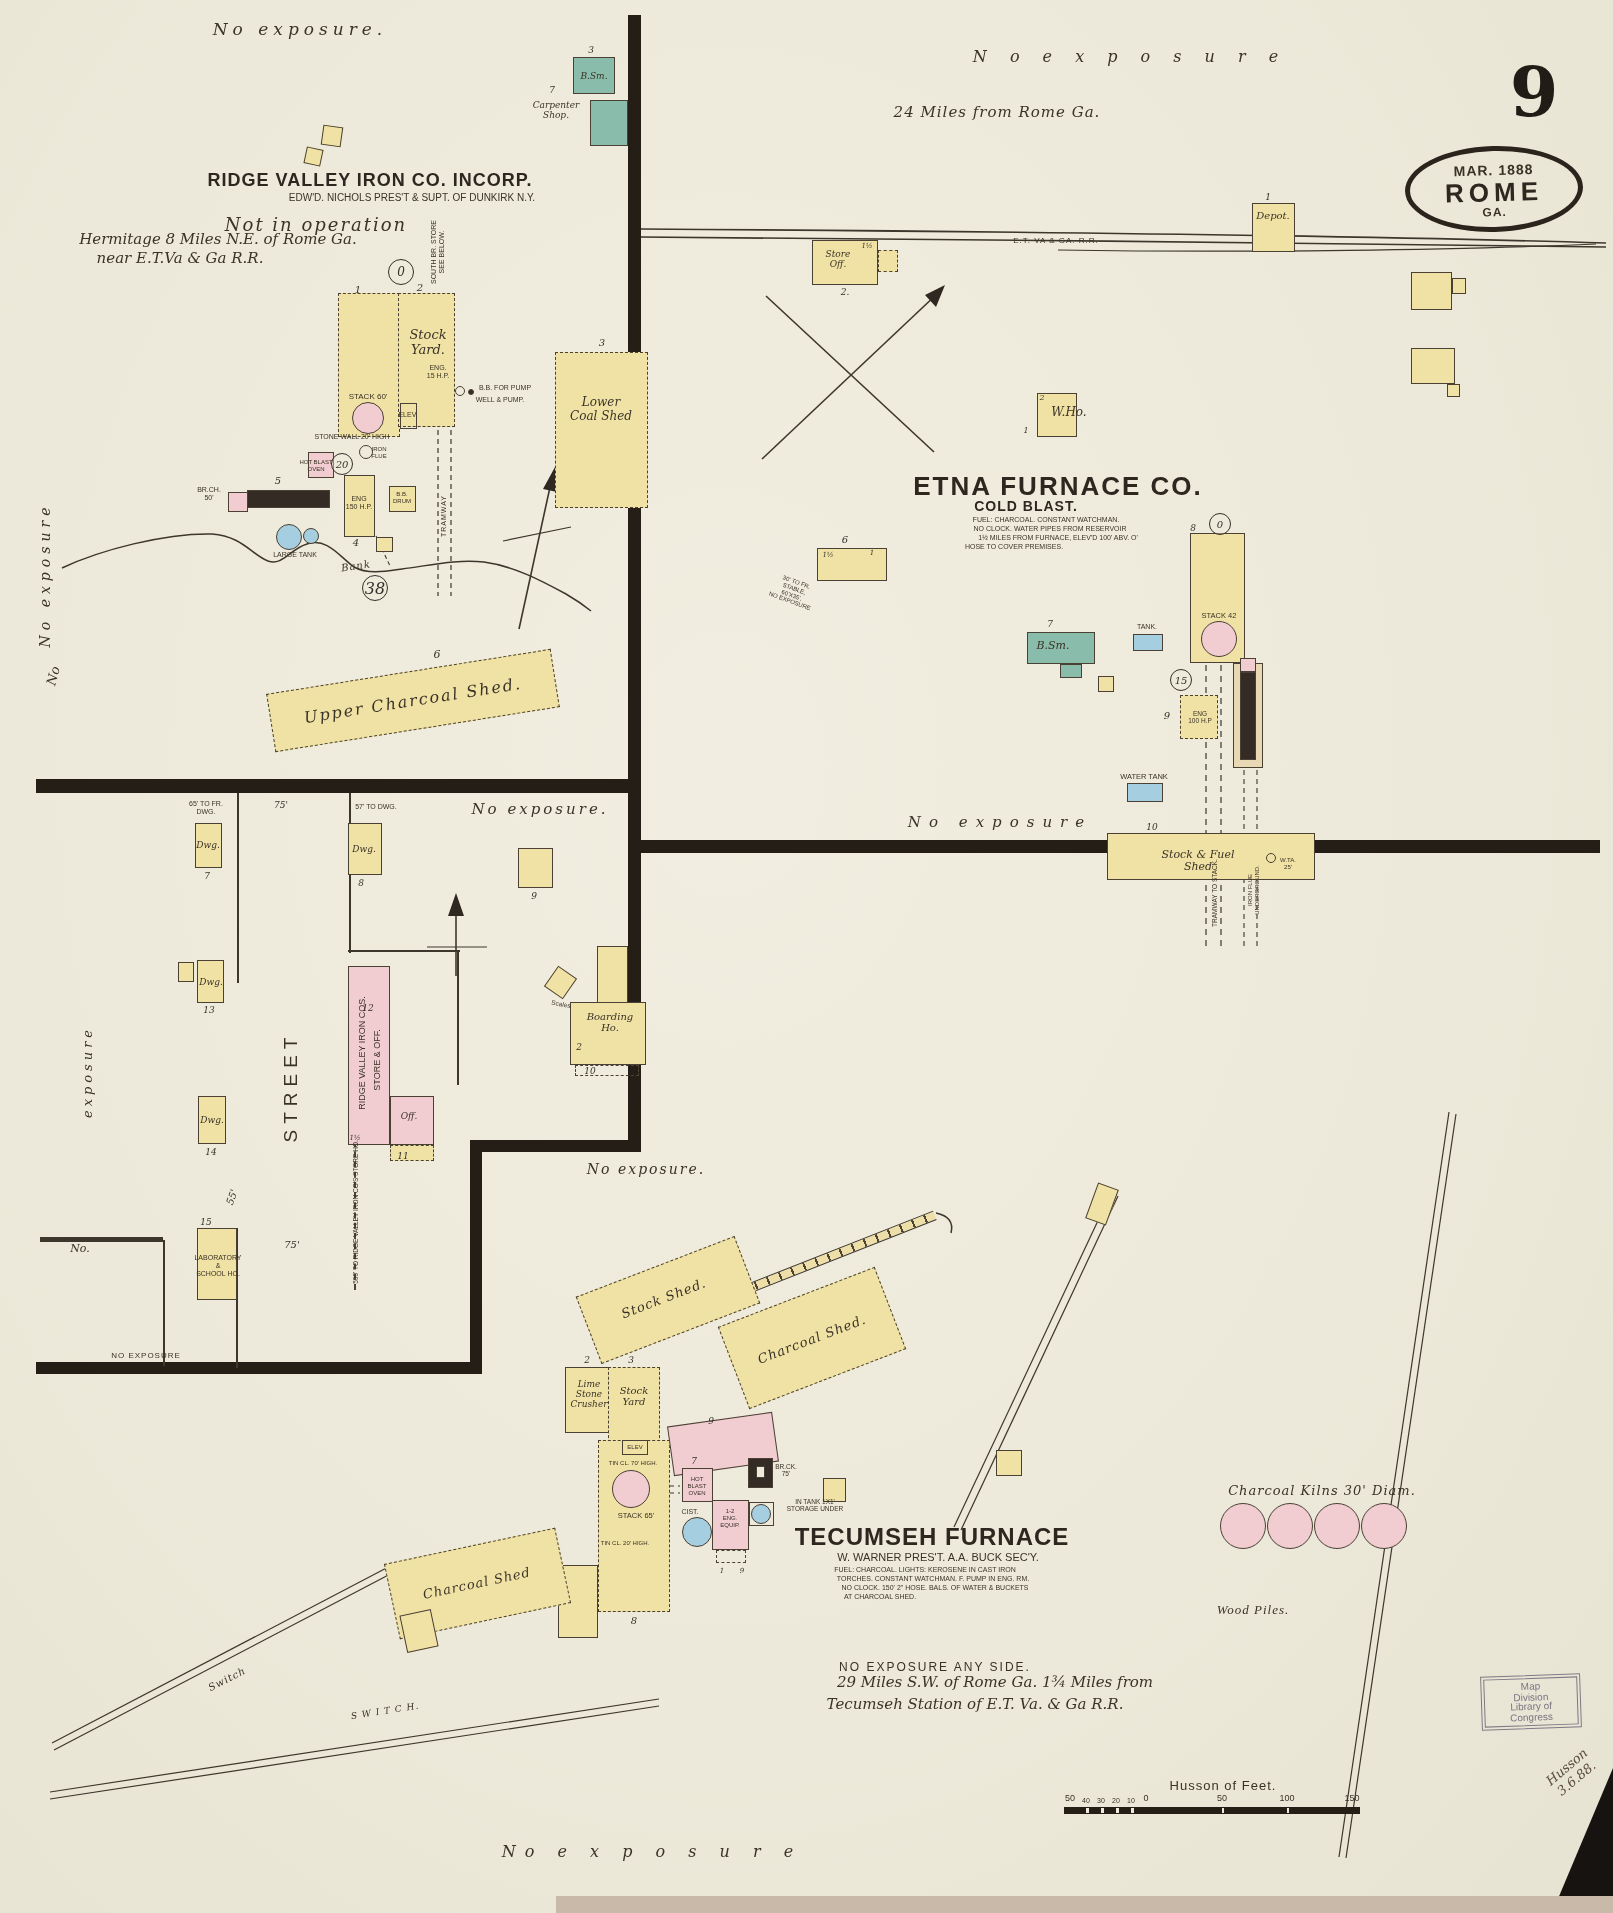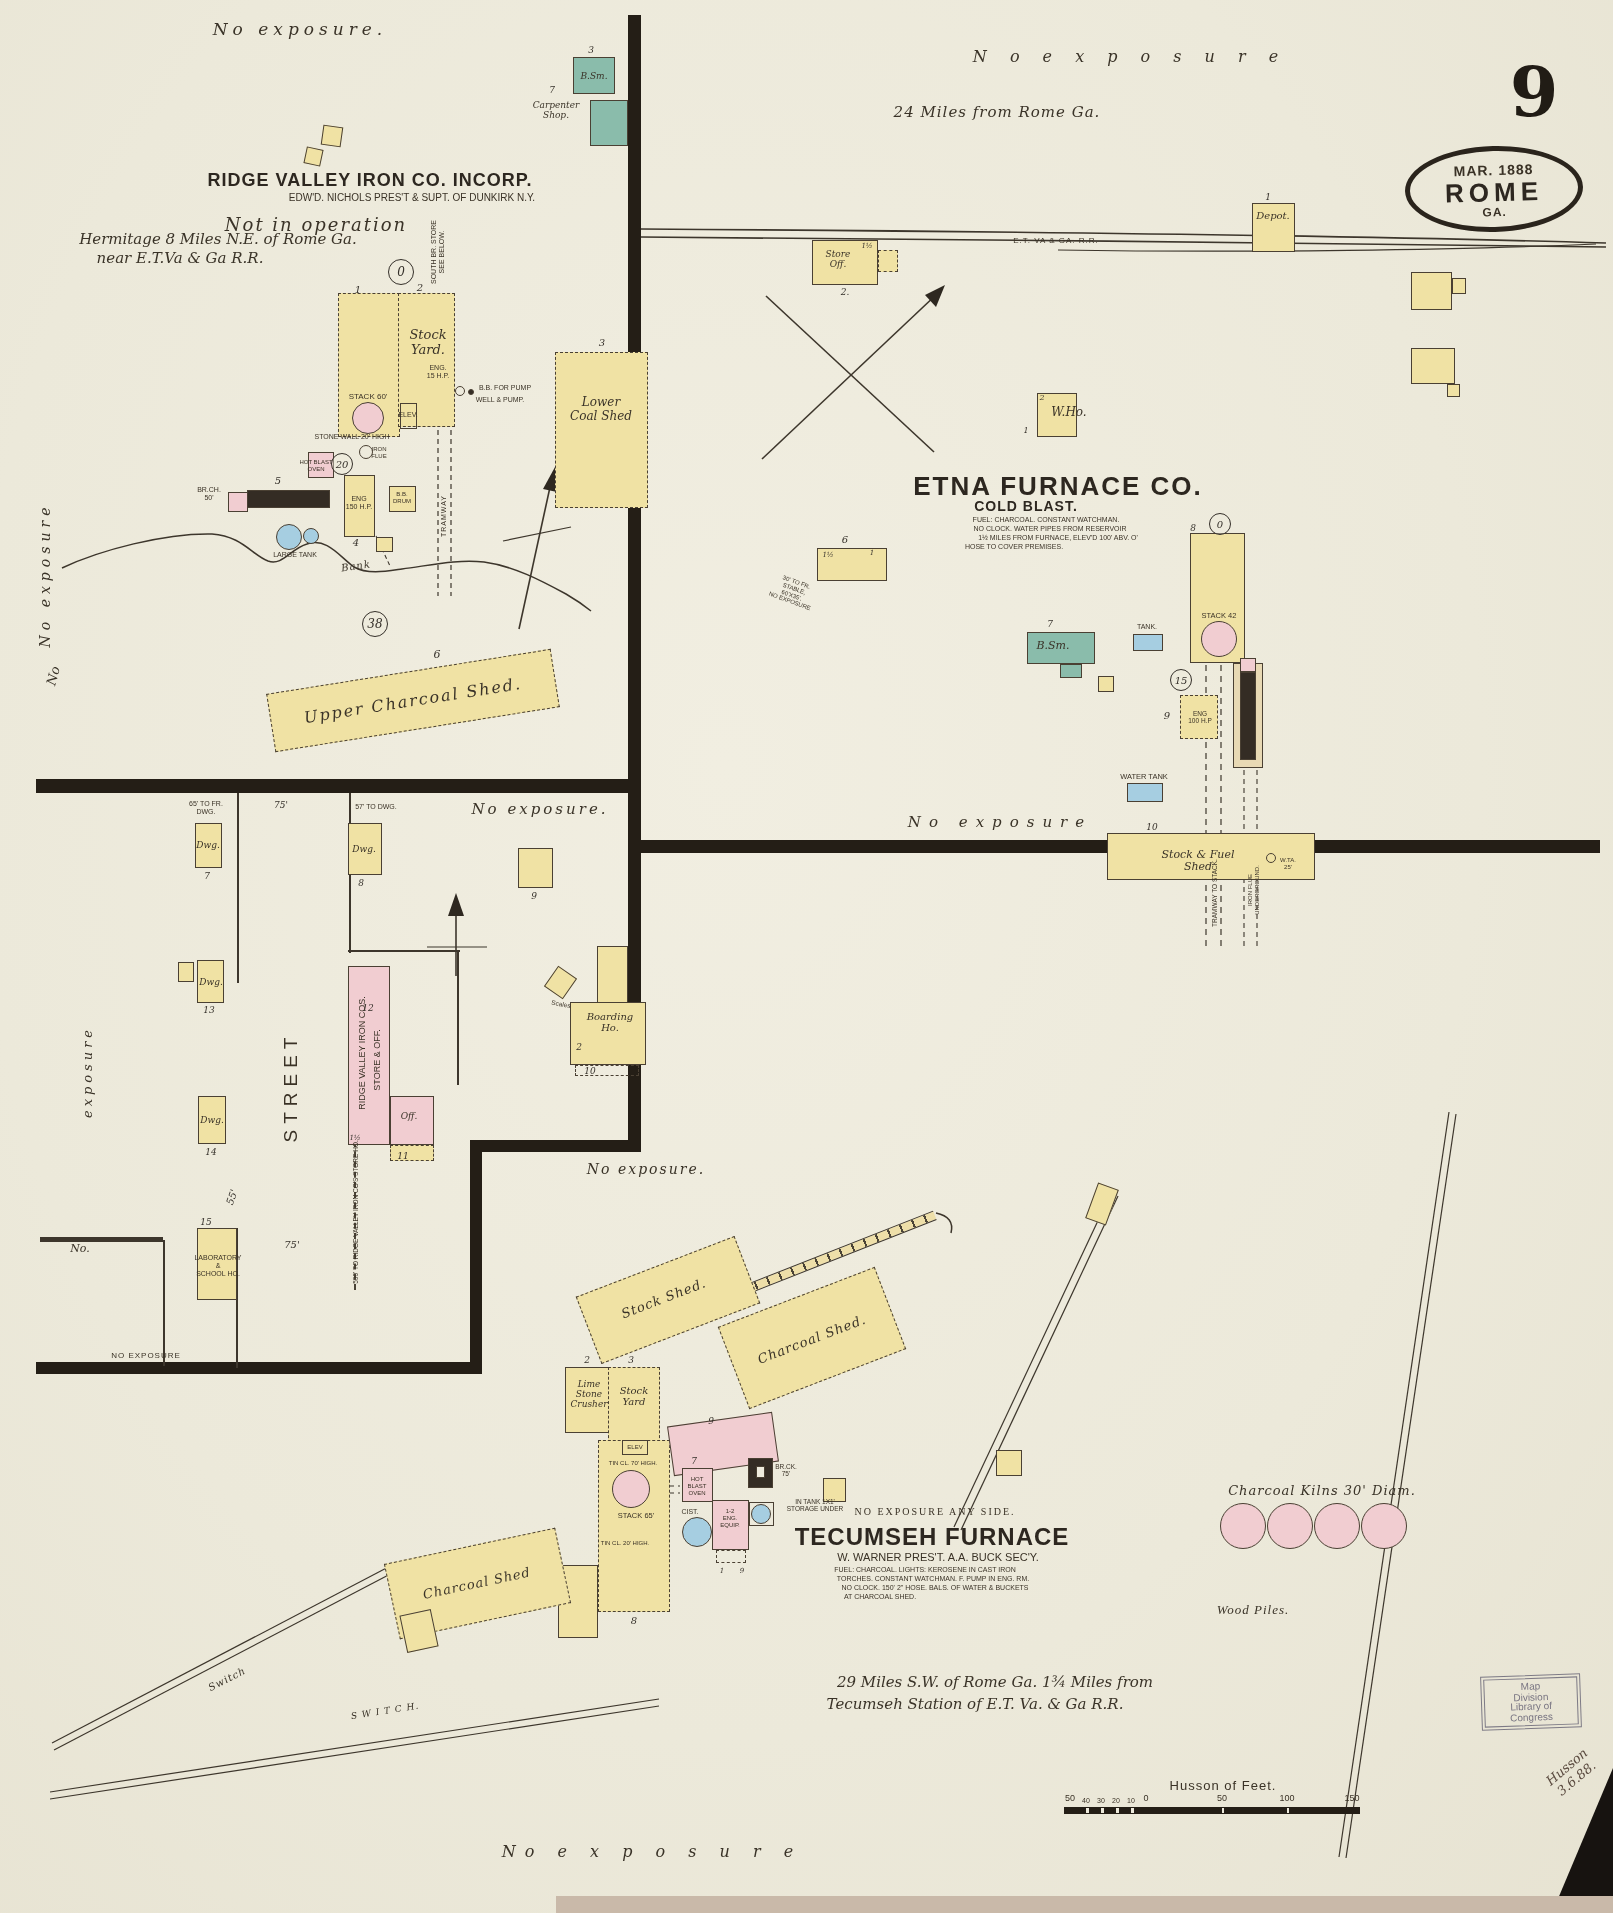--- a/index.html
+++ b/index.html
@@ -127,21 +127,21 @@
     <div class="bld" style="left: 322px; top: 126px; width: 20px; height: 20px; background: rgb(240, 226, 164); border: 1.4px solid rgb(74, 64, 51); transform: rotate(8deg);"></div>
     <div class="bld" style="left: 269px; top: 671px; width: 288px; height: 59px; background: rgb(240, 226, 164); border: 1.6px dashed rgb(74, 64, 51); transform: rotate(-9deg);"></div>
     <div class="circ" style="left: 352px; top: 402px; width: 32px; height: 32px; background: rgb(241, 205, 209);"></div>
     <div class="circ" style="left: 276px; top: 524px; width: 26px; height: 26px; background: rgb(166, 206, 225);"></div>
     <div class="circ" style="left: 303px; top: 528px; width: 16px; height: 16px; background: rgb(166, 206, 225);"></div>
     <div class="circ" style="left: 359px; top: 445px; width: 14px; height: 14px; background: rgba(255, 255, 255, 0);"></div>
     <div class="circ" style="left: 455px; top: 386px; width: 10px; height: 10px; background: rgba(255, 255, 255, 0);"></div>
     <div class="circ" style="left: 468px; top: 389px; width: 6px; height: 6px; background: rgb(52, 44, 36);"></div>
     <div class="ring" style="left: 388px; top: 259px; width: 26px; height: 26px; font-size: 12px;">0</div>
     <div class="ring" style="left: 331px; top: 453px; width: 22px; height: 22px; font-size: 10px;">20</div>
-    <div class="ring" style="left: 362px; top: 575px; width: 26px; height: 26px; font-size: 12px; margin-top: 36px;">38</div>
+    <div class="ring" style="left: 362px; top: 575px; width: 26px; height: 26px; font-size: 16px;">38</div>
     <div class="lbl s" style="left: 300px; top: 30px; font-size: 17px; transform: translate(-50%, -50%); letter-spacing: 5px;">No  exposure.</div>
     <div class="lbl b" style="left: 370px; top: 180px; font-size: 18px; transform: translate(-50%, -50%); letter-spacing: 1px;">RIDGE VALLEY IRON CO. INCORP.</div>
     <div class="lbl c" style="left: 412px; top: 198px; font-size: 10px; transform: translate(-50%, -50%);">EDW'D. NICHOLS  PRES'T &amp; SUPT. OF DUNKIRK N.Y.</div>
     <div class="lbl s" style="left: 316px; top: 217px; font-size: 18px; transform: translate(-50%, -50%); letter-spacing: 2px; margin-top: 8px;">Not  in  operation</div>
     <div class="lbl s" style="left: 218px; top: 239px; font-size: 15px; transform: translate(-50%, -50%);">Hermitage 8 Miles N.E. of Rome Ga.</div>
     <div class="lbl s" style="left: 180px; top: 258px; font-size: 15px; transform: translate(-50%, -50%);">near E.T.Va &amp; Ga R.R.</div>
     <div class="lbl c" style="left: 438px; top: 252px; font-size: 7px; transform: translate(-50%, -50%) rotate(-90deg);">SOUTH BR. STORE
 SEE BELOW.</div>
     <div class="lbl n" style="left: 358px; top: 290px; font-size: 10px; transform: translate(-50%, -50%);">1</div>
     <div class="lbl n" style="left: 420px; top: 288px; font-size: 10px; transform: translate(-50%, -50%);">2</div>
@@ -354,21 +354,21 @@
     <div class="lbl n" style="left: 722px; top: 1572px; font-size: 7px; transform: translate(-50%, -50%);">1</div>
     <div class="lbl n" style="left: 742px; top: 1572px; font-size: 7px; transform: translate(-50%, -50%);">9</div>
     <div class="lbl c" style="left: 815px; top: 1505px; font-size: 6.5px; transform: translate(-50%, -50%);">IN TANK 1X1'
 STORAGE UNDER</div>
     <div class="lbl b" style="left: 932px; top: 1537px; font-size: 24px; transform: translate(-50%, -50%); letter-spacing: 1px;">TECUMSEH FURNACE</div>
     <div class="lbl c" style="left: 938px; top: 1557px; font-size: 11px; transform: translate(-50%, -50%);">W. WARNER PRES'T.  A.A. BUCK SEC'Y.</div>
     <div class="lbl c" style="left: 925px; top: 1570px; font-size: 7px; transform: translate(-50%, -50%);">FUEL: CHARCOAL. LIGHTS: KEROSENE IN CAST IRON</div>
     <div class="lbl c" style="left: 933px; top: 1579px; font-size: 7px; transform: translate(-50%, -50%);">TORCHES. CONSTANT WATCHMAN. F. PUMP IN ENG. RM.</div>
     <div class="lbl c" style="left: 935px; top: 1588px; font-size: 7px; transform: translate(-50%, -50%);">NO CLOCK. 150' 2" HOSE. BALS. OF WATER &amp; BUCKETS</div>
     <div class="lbl c" style="left: 880px; top: 1597px; font-size: 7px; transform: translate(-50%, -50%);">AT CHARCOAL SHED.</div>
-    <div class="lbl c" style="left: 935px; top: 1512px; font-size: 10px; transform: translate(-50%, -50%); letter-spacing: 2px; font-family: Liberation Serif, serif;">NO  EXPOSURE  ANY  SIDE.</div>
+    <div class="lbl c" style="left: 935px; top: 1668px; font-size: 12px; transform: translate(-50%, -50%); letter-spacing: 2px;">NO  EXPOSURE  ANY  SIDE.</div>
     <div class="lbl s" style="left: 1322px; top: 1491px; font-size: 13px; transform: translate(-50%, -50%); letter-spacing: 1px;">Charcoal Kilns 30' Diam.</div>
     <div class="lbl s" style="left: 1253px; top: 1610px; font-size: 13px; transform: translate(-50%, -50%); letter-spacing: 1px; font-family: Liberation Serif, serif;">Wood Piles.</div>
     <div class="lbl s" style="left: 995px; top: 1682px; font-size: 15px; transform: translate(-50%, -50%);">29 Miles S.W. of Rome Ga. 1¾ Miles from</div>
     <div class="lbl s" style="left: 975px; top: 1704px; font-size: 15px; transform: translate(-50%, -50%);">Tecumseh Station of E.T. Va. &amp; Ga R.R.</div>
     <div class="lbl s" style="left: 227px; top: 1679px; font-size: 10px; transform: translate(-50%, -50%) rotate(-27deg); letter-spacing: 1px;">Switch</div>
     <div class="lbl s" style="left: 385px; top: 1711px; font-size: 9px; transform: translate(-50%, -50%) rotate(-9deg); letter-spacing: 1px;">S W I T C H.</div>
     <div class="lbl s" style="left: 652px; top: 1852px; font-size: 16px; transform: translate(-50%, -50%); letter-spacing: 9px;">No   e x p o s u r e</div>
     <div class="lbl c" style="left: 1223px; top: 1786px; font-size: 13px; transform: translate(-50%, -50%); letter-spacing: 1px;">Husson of Feet.</div>
     <div class="bar" style="left: 1064px; top: 1807px; width: 296px; height: 7px;"></div>
     <div class="" style="position: absolute; left: 1086px; top: 1808px; width: 3px; height: 5px; background: rgb(238, 235, 221);"></div>

